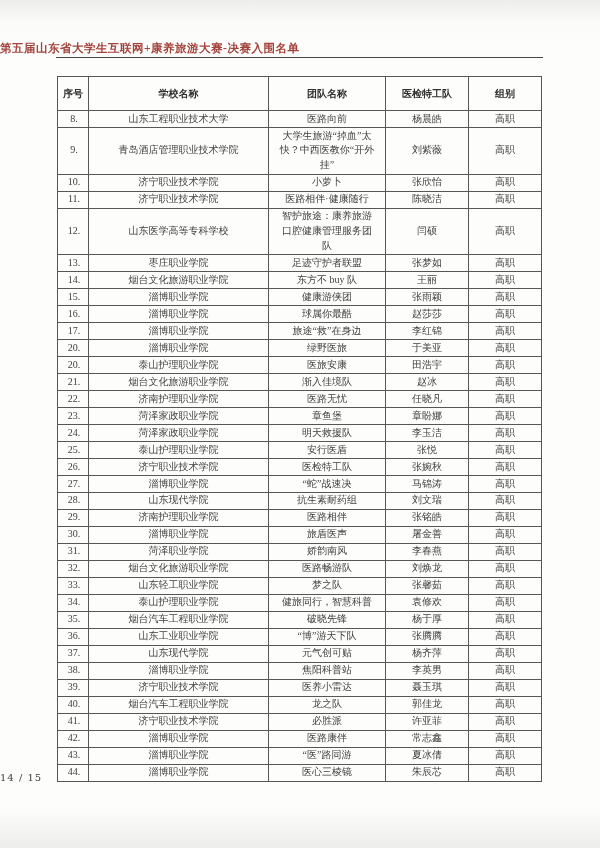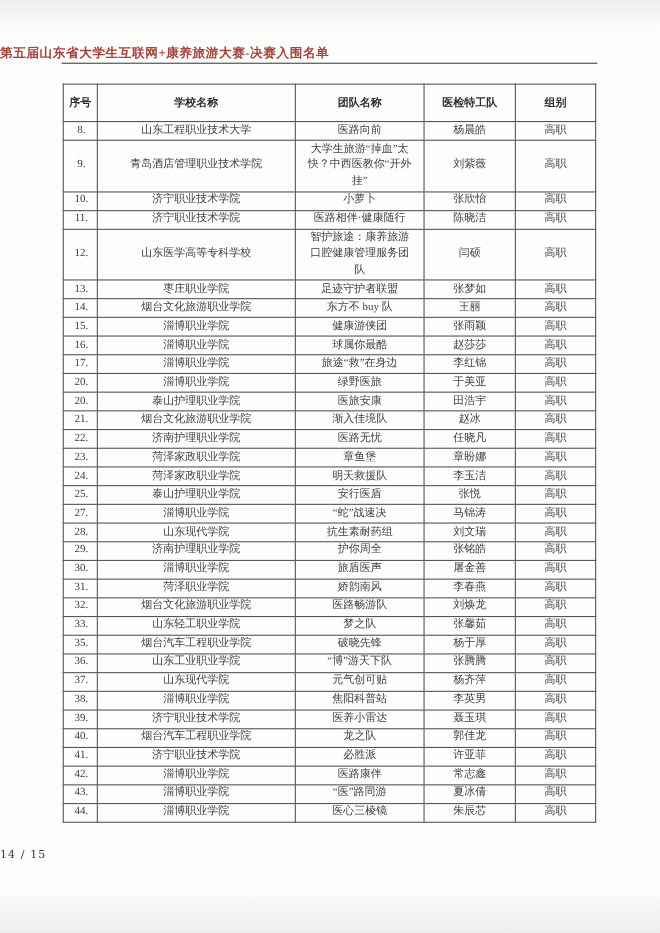--- a/index.html
+++ b/index.html
@@ -210,37 +210,44 @@
     <td class="cell-group">高职</td>
   </tr>
         <tr>
     <td class="cell-no">25.</td>
     <td class="cell-school">泰山护理职业学院</td>
     <td class="cell-team">安行医盾</td>
     <td class="cell-leader">张悦</td>
     <td class="cell-group">高职</td>
   </tr>
         <tr>
+    <td class="cell-no">26.</td>
+    <td class="cell-school">济宁职业技术学院</td>
+    <td class="cell-team">医检特工队</td>
+    <td class="cell-leader">张婉秋</td>
+    <td class="cell-group">高职</td>
+  </tr>
+        <tr>
     <td class="cell-no">27.</td>
     <td class="cell-school">淄博职业学院</td>
     <td class="cell-team">“蛇”战速决</td>
     <td class="cell-leader">马锦涛</td>
     <td class="cell-group">高职</td>
   </tr>
         <tr>
     <td class="cell-no">28.</td>
     <td class="cell-school">山东现代学院</td>
     <td class="cell-team">抗生素耐药组</td>
     <td class="cell-leader">刘文瑞</td>
     <td class="cell-group">高职</td>
   </tr>
         <tr>
     <td class="cell-no">29.</td>
     <td class="cell-school">济南护理职业学院</td>
-    <td class="cell-team">护你周全</td>
+    <td class="cell-team">医路相伴</td>
     <td class="cell-leader">张铭皓</td>
     <td class="cell-group">高职</td>
   </tr>
         <tr>
     <td class="cell-no">30.</td>
     <td class="cell-school">淄博职业学院</td>
     <td class="cell-team">旅盾医声</td>
     <td class="cell-leader">屠金善</td>
     <td class="cell-group">高职</td>
   </tr>
@@ -259,20 +266,27 @@
     <td class="cell-group">高职</td>
   </tr>
         <tr>
     <td class="cell-no">33.</td>
     <td class="cell-school">山东轻工职业学院</td>
     <td class="cell-team">梦之队</td>
     <td class="cell-leader">张馨茹</td>
     <td class="cell-group">高职</td>
   </tr>
         <tr>
+    <td class="cell-no">34.</td>
+    <td class="cell-school">泰山护理职业学院</td>
+    <td class="cell-team">健旅同行，智慧科普</td>
+    <td class="cell-leader">袁修欢</td>
+    <td class="cell-group">高职</td>
+  </tr>
+        <tr>
     <td class="cell-no">35.</td>
     <td class="cell-school">烟台汽车工程职业学院</td>
     <td class="cell-team">破晓先锋</td>
     <td class="cell-leader">杨于厚</td>
     <td class="cell-group">高职</td>
   </tr>
         <tr>
     <td class="cell-no">36.</td>
     <td class="cell-school">山东工业职业学院</td>
     <td class="cell-team">“博”游天下队</td>

